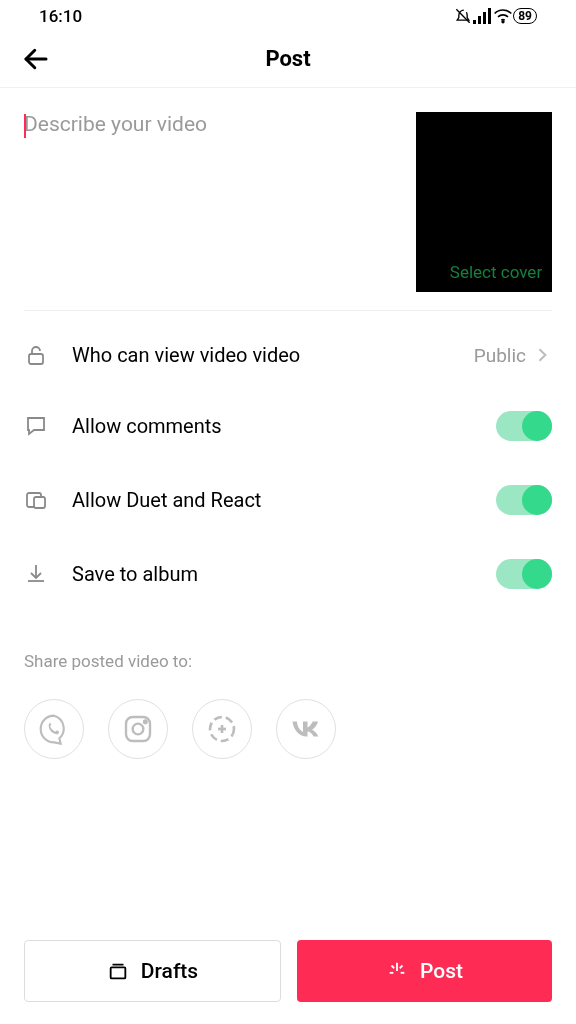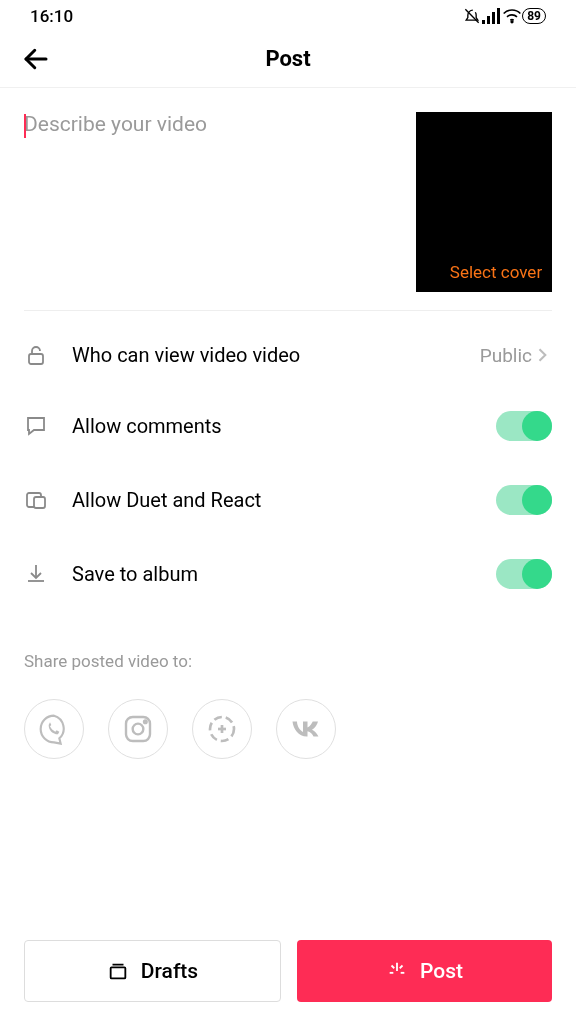--- a/index.html
+++ b/index.html
@@ -10,21 +10,21 @@
     font-family: -apple-system, BlinkMacSystemFont, "Segoe UI", Roboto, Helvetica, Arial, sans-serif;
     overflow: hidden;
     border-radius: 30px;
     position: relative;
   }
   
   .status-bar {
     display: flex;
     justify-content: space-between;
     align-items: center;
-    padding: 6px 30px 4px;
+    padding: 6px 39px 4px;
     font-size: 17px;
     font-weight: 500;
   }
   .status-right { display: flex; align-items: center; gap: 0; }
   .status-right svg, .status-right .battery { display: inline-block; }
   .battery {
     border: 1.5px solid #000;
     border-radius: 10px;
     padding: 0 4px;
     font-size: 12px;
@@ -71,38 +71,38 @@
     background: #f1f1f1;
     color: #5a5a5a;
     font-size: 18px;
     padding: 8px 12px;
     border-radius: 3px;
   }
   .cover {
     width: 136px;
     height: 180px;
     background: #000;
-    color: #f97316;
+    color: #15803d;
     display: flex;
     align-items: flex-end;
     justify-content: center;
     font-size: 17px;
     padding-bottom: 10px;
     padding-left: 24px;
   }
   .divider-wide { height: 1px; background: #eee; margin: 0 24px 10px; }
   
   .setting-row {
     display: flex;
     align-items: center;
     padding: 22px 24px;
   }
   .setting-icon { width: 30px; margin-right: 18px; display:flex; align-items:center; }
   .setting-label { font-size: 20px; color: #000; flex: 1; }
-  .setting-value { font-size: 19px; color: #9a9a9a; }
+  .setting-value { font-size: 19px; color: #9a9a9a; margin-right: 6px; }
   .chevron { color: #bdbdbd; }
   
   .toggle {
     width: 56px; height: 30px;
     background: #9be7c4;
     border-radius: 15px;
     position: relative;
   }
   .toggle .knob {
     width: 30px; height: 30px;

